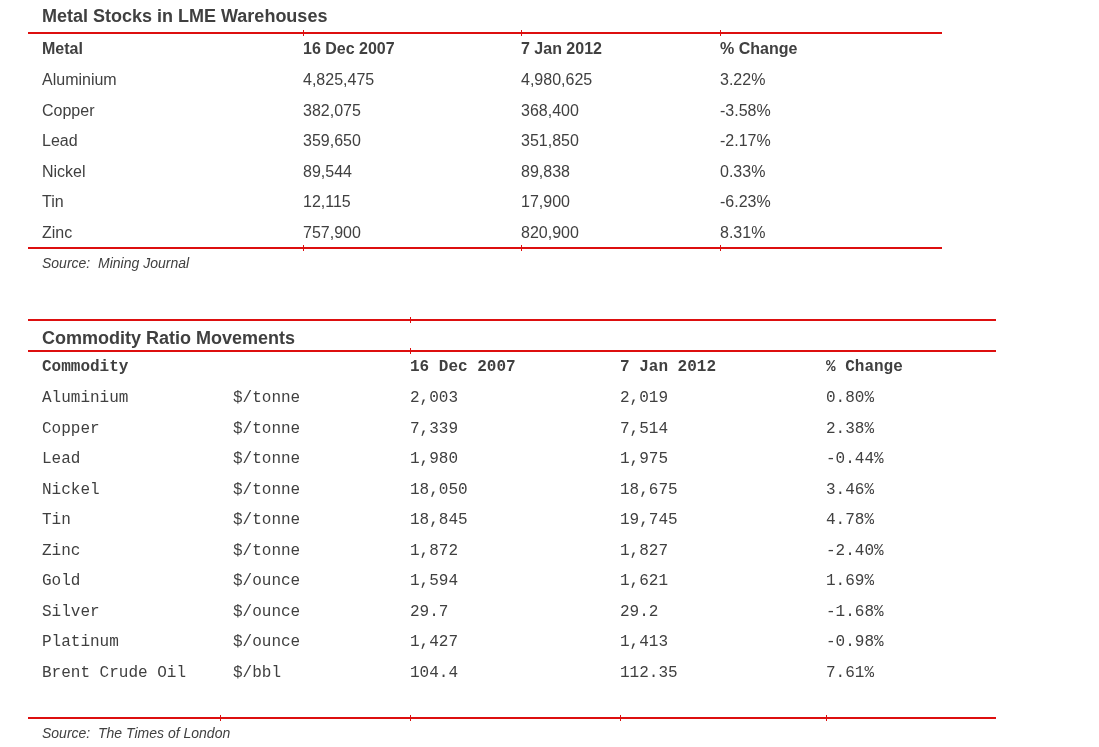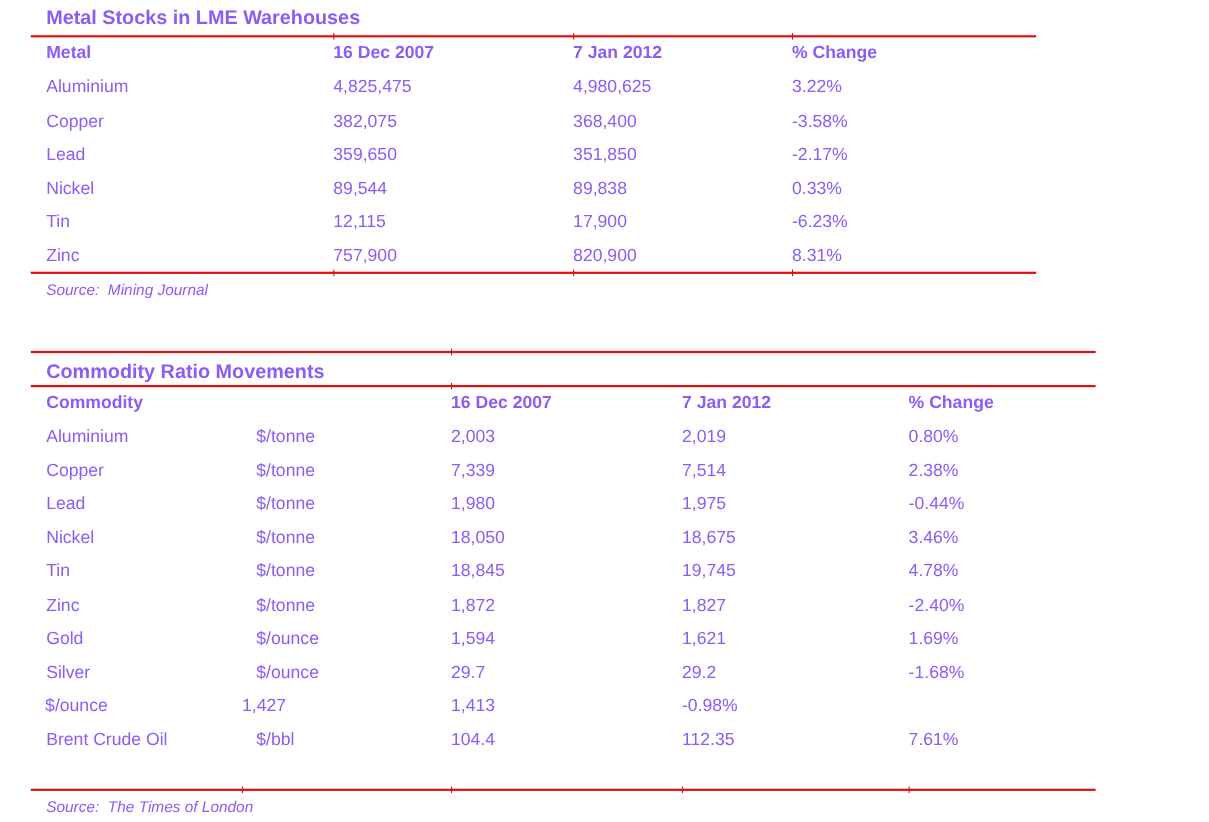--- a/index.html
+++ b/index.html
@@ -6,21 +6,21 @@
     margin: 0;
     padding: 0;
     background: #ffffff;
   }
   .page {
     position: relative;
     width: 996px;
     height: 747px;
     background: #ffffff;
     font-family: "Liberation Sans", sans-serif;
-    color: #8b5cf6;
+    color: #404040;
     overflow: hidden;
   }
   .table-title {
     position: absolute;
     left: 42px;
     font-size: 18px;
     font-weight: bold;
     line-height: 22px;
     white-space: pre;
   }
@@ -41,21 +41,21 @@
     position: absolute;
     left: 28px;
   }
   .t-row {
     display: grid;
     height: 30.5px;
     line-height: 30.5px;
     font-size: 16px;
   }
   .t1 .t-row { grid-template-columns: 275px 218px 199px 222px; width: 914px; }
-  .t2 .t-row { grid-template-columns: 192px 190px 210px 206px 211px; width: 1009px; }
+  .t2 .t-row { grid-template-columns: 192px 190px 210px 206px 211px; width: 1009px; font-family: Liberation Mono, monospace; }
   .t-row.header { font-weight: bold; }
   .cell-name {
     padding-left: 14px;
     text-align: left;
     white-space: pre;
     overflow: hidden;
   }
   .cell-unit {
     padding-left: 13px;
     text-align: left;
@@ -247,20 +247,21 @@
 
       <div class="t-row">
         <div class="cell-name">Silver</div>
         <div class="cell-unit">$/ounce</div>
         <div class="cell-num">29.7</div>
         <div class="cell-num">29.2</div>
         <div class="cell-num">-1.68%</div>
       </div>
 
       <div class="t-row">
+        <div class="cell-name">Platinum</div>
         <div class="cell-unit">$/ounce</div>
         <div class="cell-num">1,427</div>
         <div class="cell-num">1,413</div>
         <div class="cell-num">-0.98%</div>
       </div>
 
       <div class="t-row">
         <div class="cell-name">Brent Crude Oil</div>
         <div class="cell-unit">$/bbl</div>
         <div class="cell-num">104.4</div>

